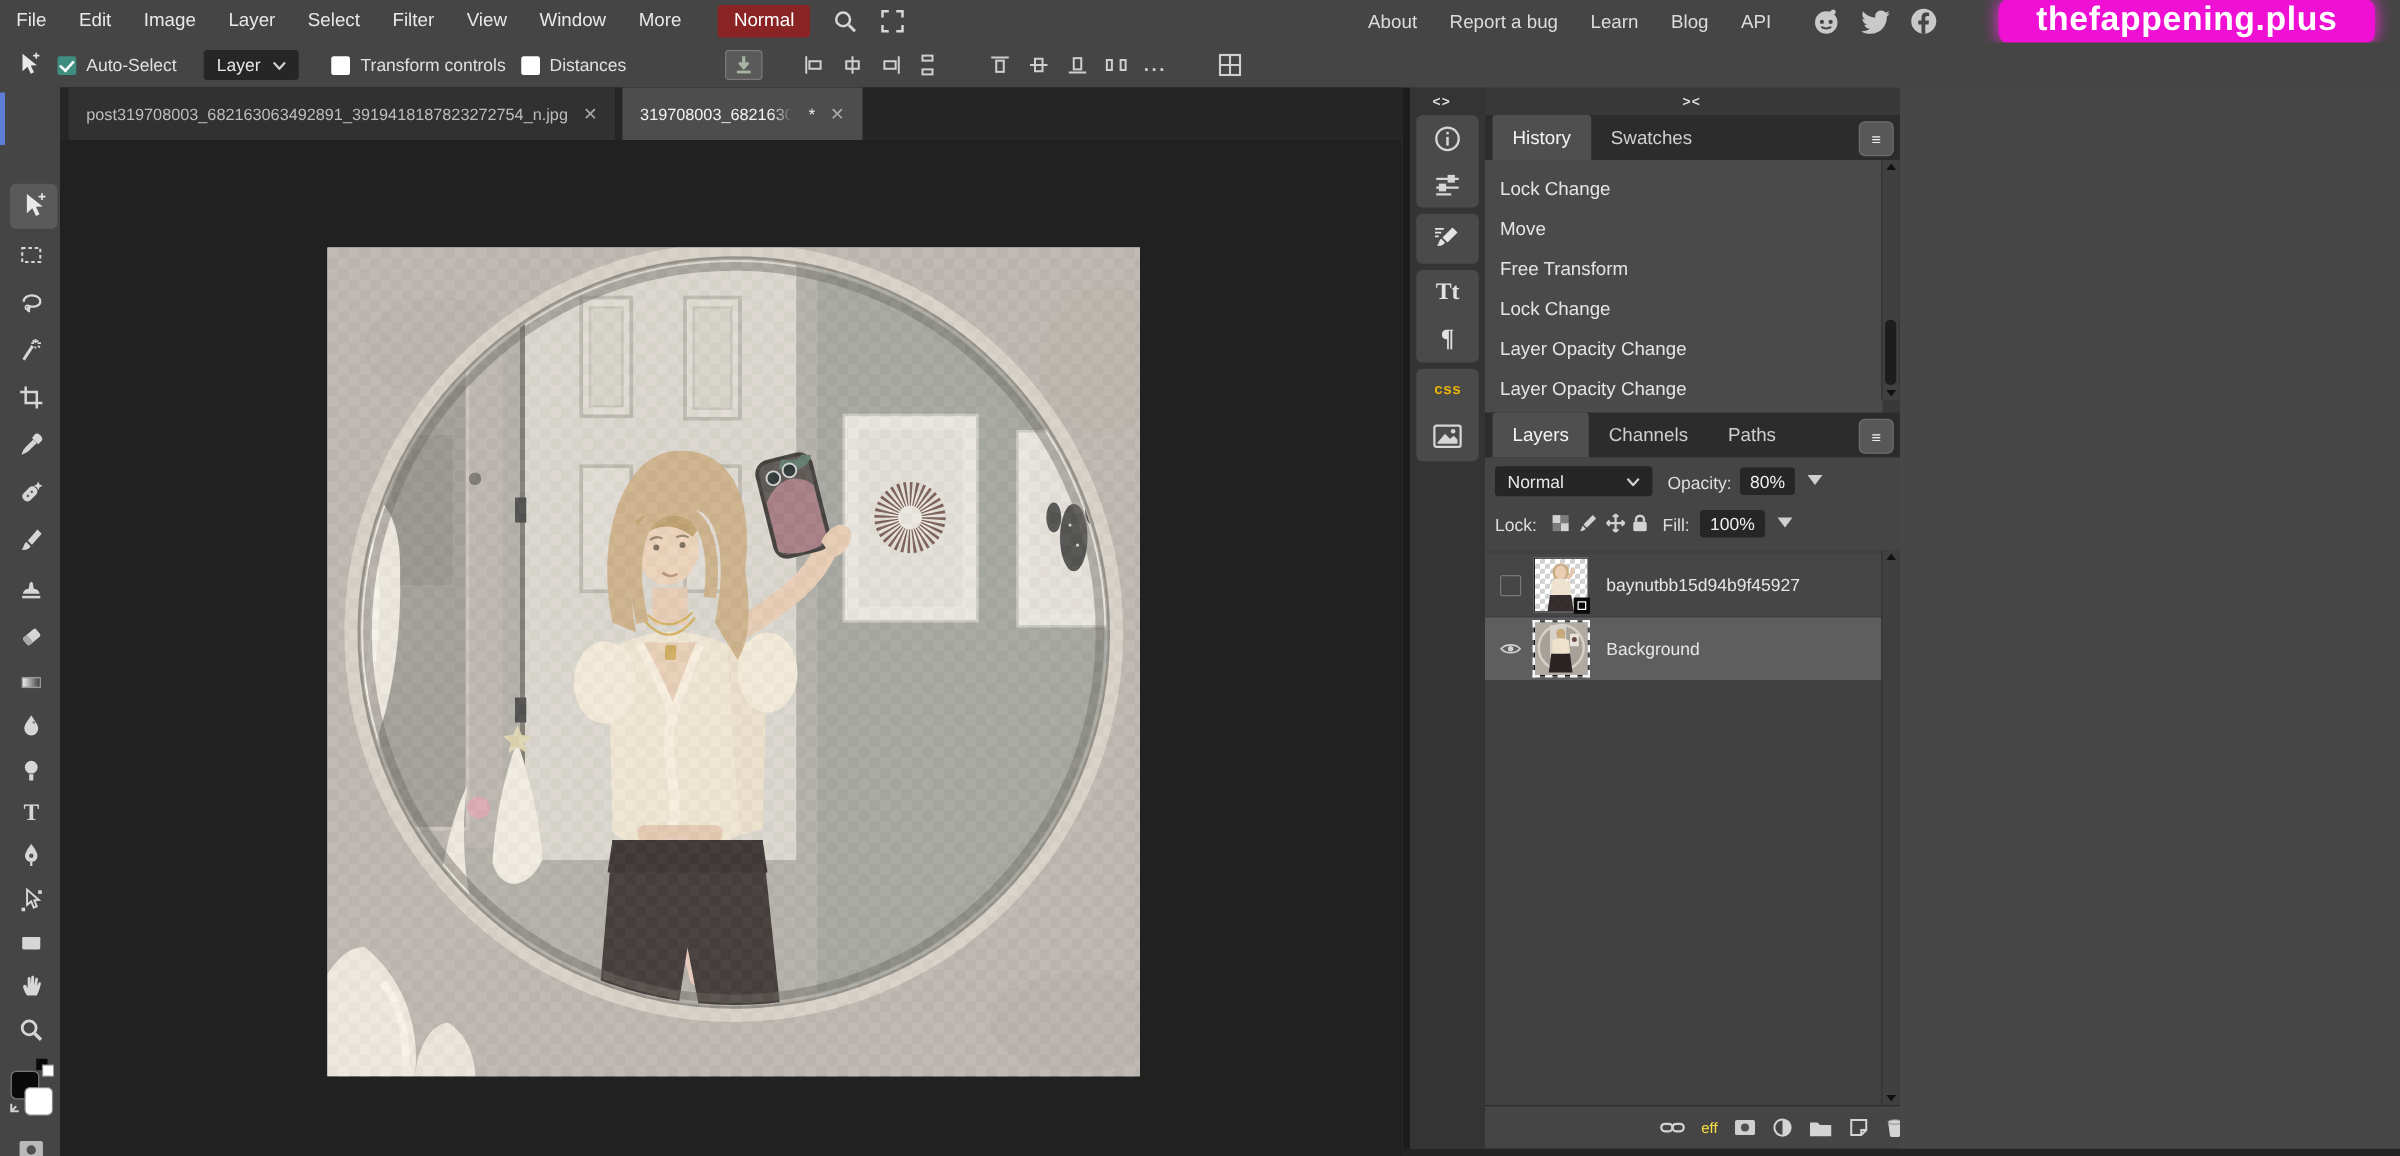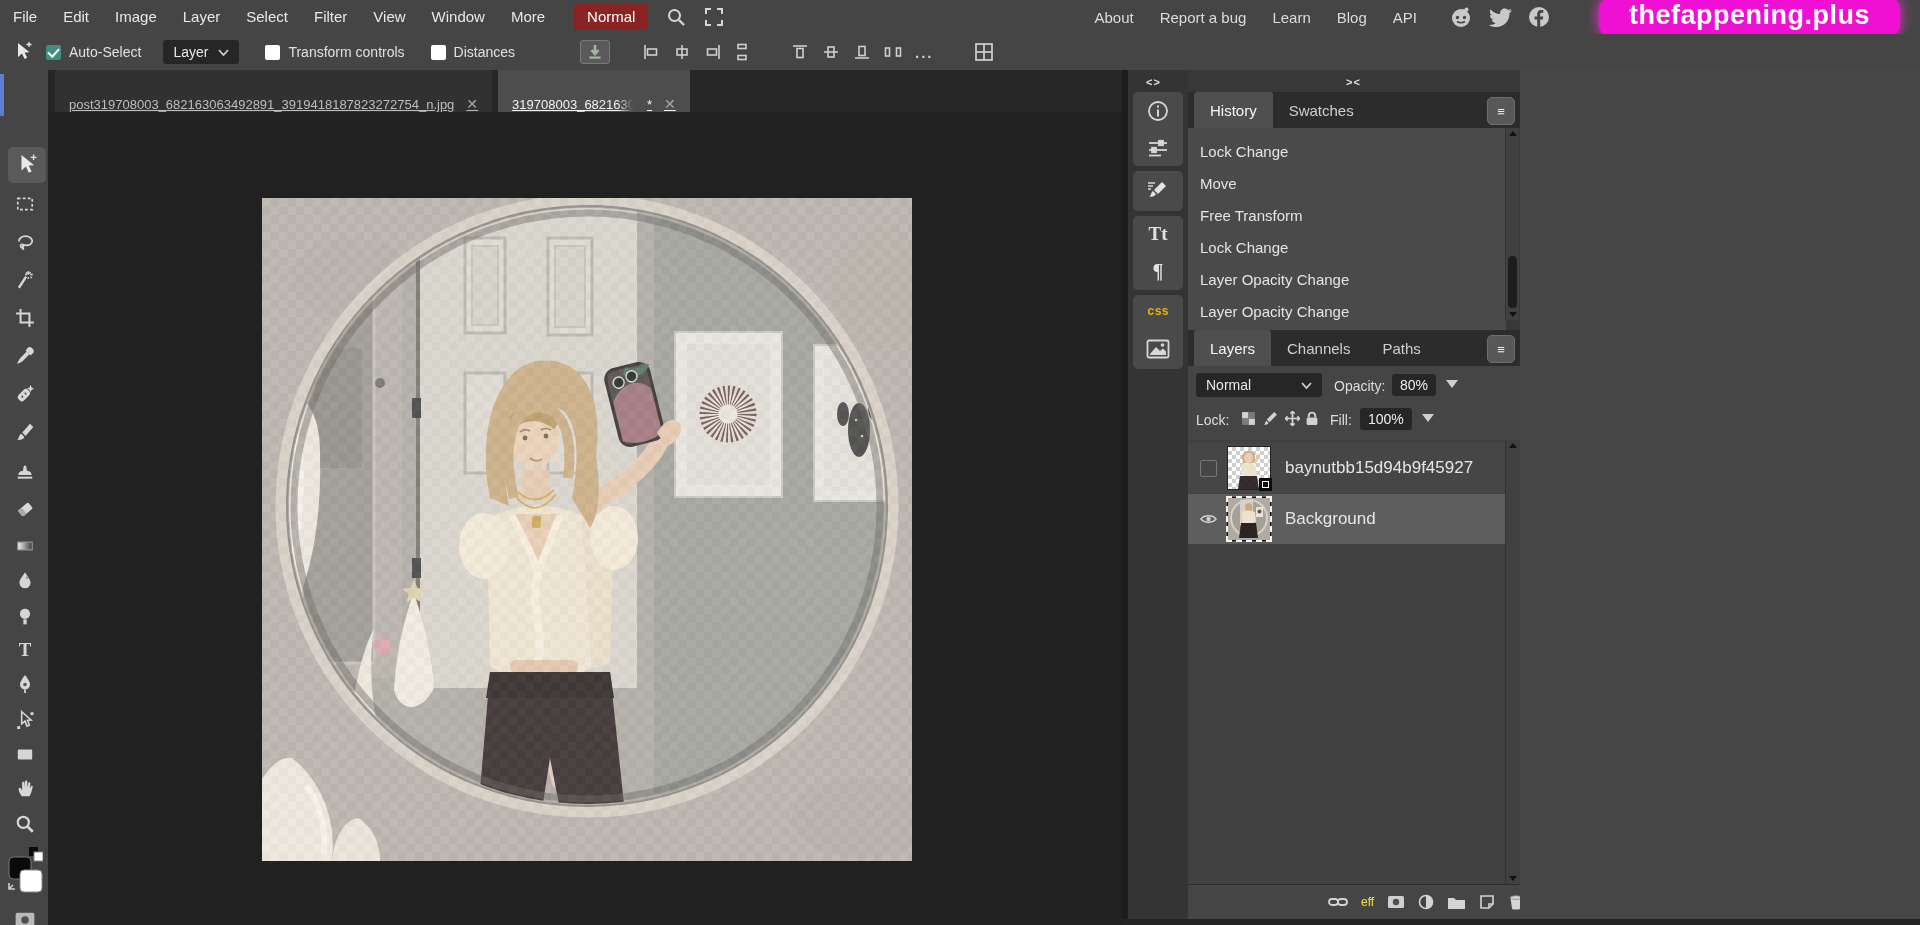--- a/index.html
+++ b/index.html
@@ -28,21 +28,21 @@
   .dots{color:#cfcfcf;font-weight:bold;letter-spacing:2px;}
   
   .left-toolbar{left:0;top:70px;width:48px;height:855px;background:#454545;}
   .tool-indicator{left:0;top:74px;width:4px;height:42px;background:#5d7dd6;}
   .tool{position:absolute;left:6px;width:38px;height:36px;display:flex;align-items:center;justify-content:center;border-radius:5px;}
   .tool.sel{background:#5a5a5a;left:8px;}
   .canvas-bg{left:48px;top:70px;width:1074px;height:855px;background:#212121;}
   .gap-divider{left:1122px;top:70px;width:6px;height:855px;background:#1c1c1c;}
   
   .tabbar{left:48px;top:70px;width:1074px;height:42px;background:#262626;display:flex;align-items:stretch;padding-left:7px;box-sizing:border-box;}
-  .doc-tab{display:flex;align-items:flex-end;gap:12px;padding:0 14px;font-size:13px;margin-top:0;text-decoration:underline;}
+  .doc-tab{display:flex;align-items:center;gap:12px;padding:0 14px;font-size:13px;margin-top:0;}
   .doc-tab.inactive{background:#313131;color:#bdbdbd;}
   .doc-tab.active{background:#4d4d4d;color:#f2f2f2;margin-left:6px;}
   .fadeclip{display:inline-block;max-width:168px;white-space:nowrap;overflow:hidden;
     -webkit-mask-image:linear-gradient(90deg,#000 86%,transparent 99%);
     mask-image:linear-gradient(90deg,#000 86%,transparent 99%);}
   .tab-x{color:#a9a9a9;font-size:14px;}
   
   .document{left:262px;top:198px;width:650px;height:663px;
     background:#fff;
     background-image:linear-gradient(45deg,#d5d5d5 25%,transparent 25%,transparent 75%,#d5d5d5 75%),
@@ -62,21 +62,21 @@
   .hrow{position:absolute;left:0;width:318px;height:48px;background:#4a4a4a;border-bottom:1px solid #3c3c3c;
     display:flex;align-items:center;padding-left:12px;box-sizing:border-box;font-size:15px;color:#e4e4e4;}
   .vsb{position:absolute;width:13px;background:#404040;border-left:1px solid #333;}
   .vsb .thumb{position:absolute;left:2px;width:9px;background:#1d1d1d;border-radius:4px;}
   .arr{position:absolute;left:3px;width:0;height:0;border-left:4px solid transparent;border-right:4px solid transparent;}
   .arr.up{border-bottom:5px solid #111;}
   .arr.dn{border-top:5px solid #111;}
   .lay-controls{position:absolute;left:0;width:332px;background:#454545;font-size:14px;color:#dedede;}
   .valbox{background:#262626;border-radius:3px;padding:3px 8px;color:#eee;}
   .tri{display:inline-block;width:0;height:0;border-left:6px solid transparent;border-right:6px solid transparent;border-top:8px solid #cfcfcf;vertical-align:middle;}
-  .lrow{position:absolute;left:0;width:318px;height:50px;display:flex;align-items:center;font-size:17px;color:#e6e6e6;}
+  .lrow{position:absolute;left:0;width:318px;height:50px;display:flex;align-items:center;font-size:14px;color:#e6e6e6;}
   .lrow .vis{width:17px;height:17px;margin:0 10px 0 12px;flex:0 0 auto;display:flex;align-items:center;justify-content:center;}
   .vis-off{border:1px solid #777;border-radius:2px;width:15px;height:15px;}
   .thumb48{width:42px;height:42px;flex:0 0 auto;margin-right:14px;position:relative;
     background:#fff;
     background-image:linear-gradient(45deg,#cfcfcf 25%,transparent 25%,transparent 75%,#cfcfcf 75%),
                      linear-gradient(45deg,#cfcfcf 25%,transparent 25%,transparent 75%,#cfcfcf 75%);
     background-size:8px 8px;background-position:0 0,4px 4px;border:1px solid #222;}
   .thumb48 svg{position:absolute;inset:0;}
   .marching{outline:2px dashed #f4f4f4;outline-offset:-1px;border:1px solid #111;}
   .badge{position:absolute;right:-2px;bottom:-2px;width:13px;height:13px;background:#0a0a0a;display:flex;align-items:center;justify-content:center;}
@@ -166,21 +166,21 @@
     <span class="dd" style="margin-left:22px">
       <span>Layer</span>
       <svg width="11" height="7" viewBox="0 0 11 7">
           <path d="M1 1 L5.5 6 L10 1" fill="none" stroke="#cfcfcf" stroke-width="1.8"></path>
         </svg>
     </span>
     <span class="opt-group" style="margin-left:26px">
       <span class="opt-chk chk-off"></span>
       <span>Transform controls</span>
     </span>
-    <span class="opt-group" style="margin-left:26px">
+    <span class="opt-group" style="margin-left:12px">
       <span class="opt-chk chk-off"></span>
       <span>Distances</span>
     </span>
   </div>
   <div class="alignicons">
     <span class="raised-btn">
       <svg width="16" height="16" viewBox="0 0 16 16">
           <path d="M8 1 V9 M4.5 6 L8 10 L11.5 6" stroke="#a5b5a2" stroke-width="2.6" fill="none"></path>
           <rect x="2.5" y="12.5" width="11" height="2.2" fill="#a5b5a2"></rect>
         </svg>

